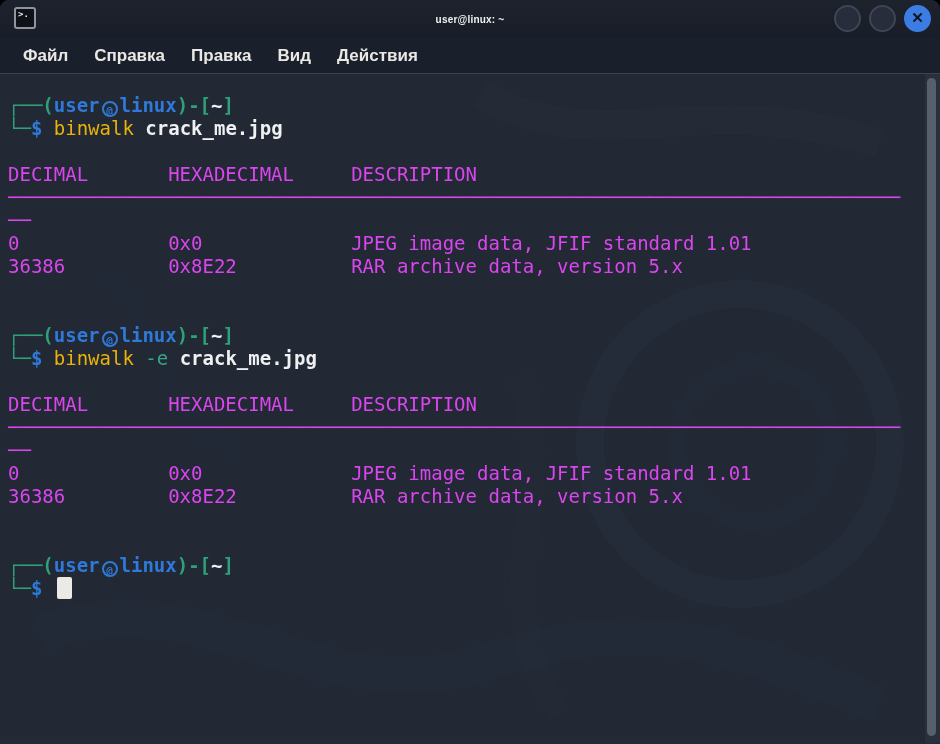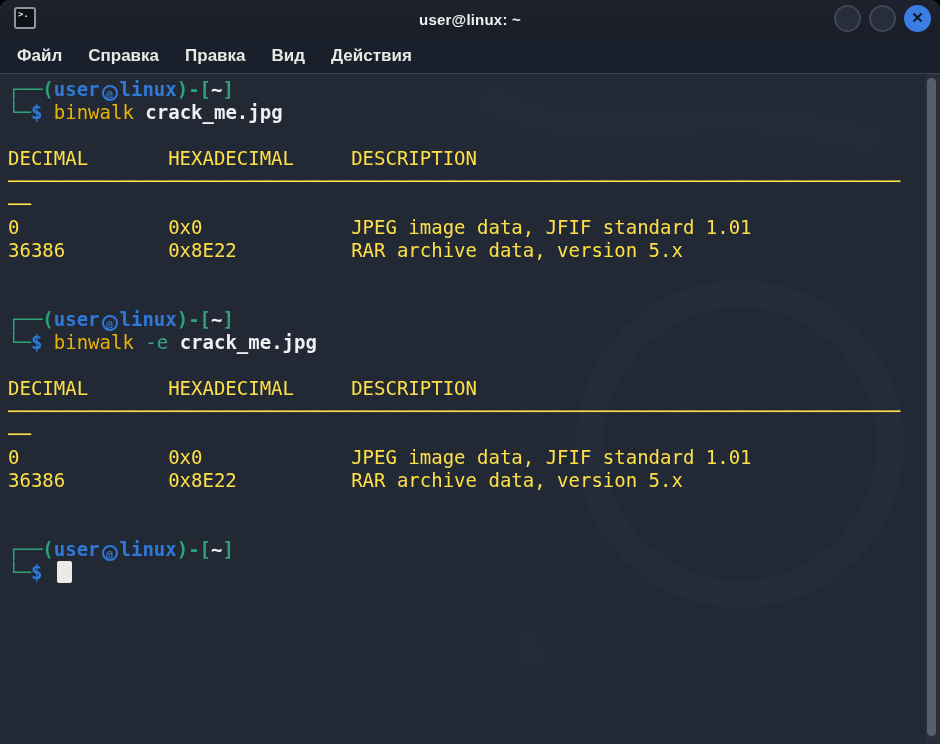--- a/index.html
+++ b/index.html
@@ -25,21 +25,21 @@
     border:2px solid #8f959d;
     border-radius:3px;
     box-sizing:border-box;
   }
   .app-icon .glyph{
     position:absolute;left:2px;top:0px;
     color:#e8e8e8;font-size:9px;font-weight:bold;
     font-family:"DejaVu Sans Mono",monospace;
   }
   .window-title{
-    color:#f1f1f1;font-size:15px;font-weight:700;
+    color:#f1f1f1;font-size:10px;font-weight:700;
     letter-spacing:.2px;
   }
   .controls{
     position:absolute;right:9px;top:5px;
     display:flex;gap:8px;align-items:center;
   }
   .circle-btn{
     width:27px;height:27px;border-radius:50%;
     background:#272d3a;
     border:2px solid #3e4656;
@@ -53,49 +53,50 @@
   .circle-btn.close .x{
     color:#10151e;font-size:15px;font-weight:900;line-height:1;
     transform:translateY(-1px);
   }
   
   .menubar{
     height:36px;
     background:#1a202b;
     border-bottom:1px solid #3b4250;
     display:flex;align-items:center;
-    padding-left:15px;gap:22px;
+    padding-left:21px;gap:22px;
     box-sizing:border-box;
   }
   .menu-item{
     color:#eae8e4;font-size:17px;font-weight:600;
     padding:2px 2px;cursor:default;white-space:nowrap;
   }
   
   .terminal{
     position:relative;
     height:669px;
     background:#222834;
     overflow:hidden;
   }
   .wallpaper{position:absolute;inset:0;pointer-events:none;}
   .term-content{
     position:relative;
     padding:4px 18px 0 8px;
     font-family:"DejaVu Sans Mono",monospace;
     font-size:19px;line-height:23px;
     white-space:pre;
+    margin-top:16px;
   }
   .tline{height:23px;white-space:pre;}
   .seg-green{color:#2ea179;font-weight:bold;}
   .seg-blue{color:#2f79d8;font-weight:bold;}
   .seg-cyan{color:#eab308;}
   .seg-opt{color:#3aa583;}
   .seg-white{color:#eef0f2;font-weight:bold;}
-  .seg-out{color:#fde047;}
+  .seg-out{color:#d946ef;}
   .seg-atglyph{
     display:inline-block;width:16px;height:16px;
     border:2px solid #2f79d8;border-radius:50%;
     color:#2f79d8;font-size:11px;font-weight:bold;
     line-height:15px;text-align:center;
     box-sizing:border-box;
     margin:0 2px;vertical-align:-2px;
   }
   .cursor{
     display:inline-block;width:15px;height:22px;

